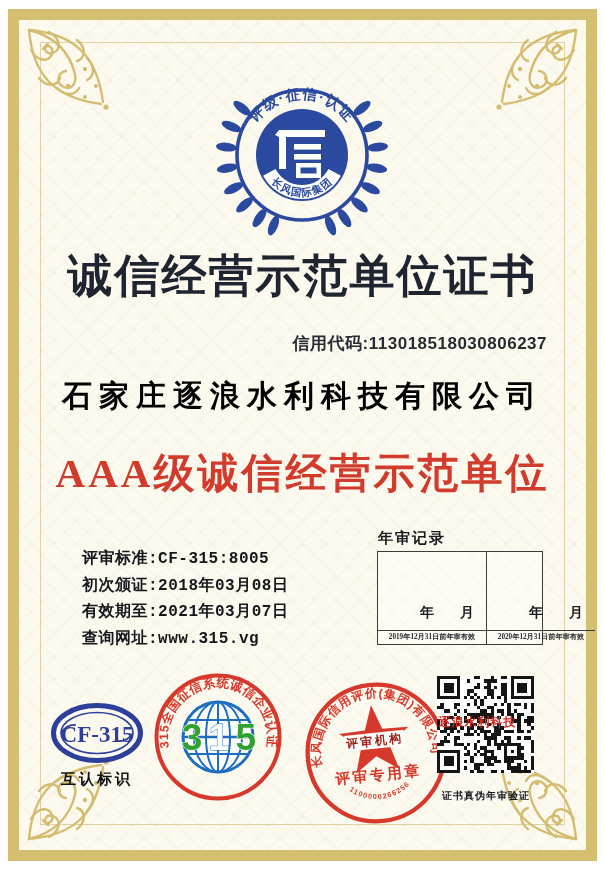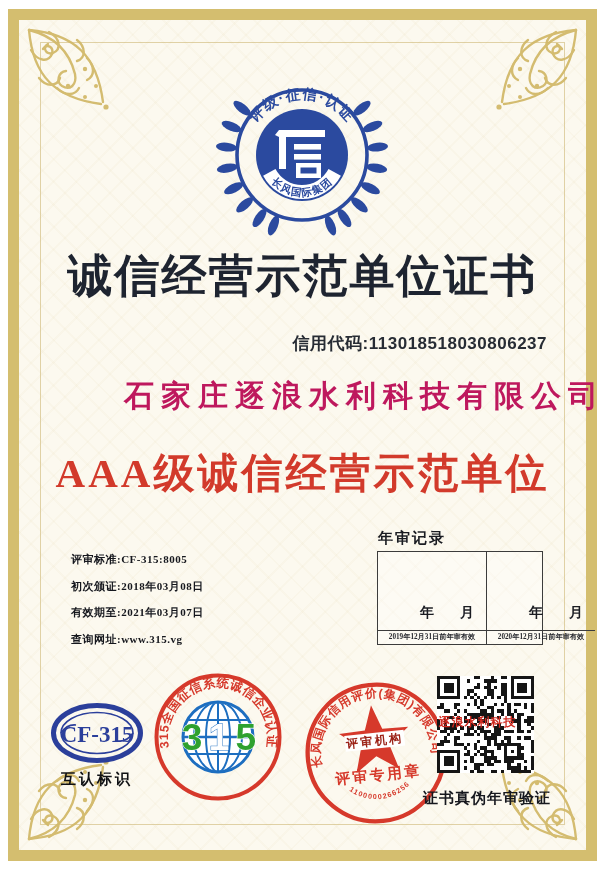--- a/index.html
+++ b/index.html
@@ -14,25 +14,25 @@
   .flourish{position:absolute;width:95px;height:95px;opacity:.95;}
   .fl-tl{left:23px;top:24px;}
   .fl-tr{right:23px;top:24px;transform:scaleX(-1);}
   .fl-bl{left:23px;bottom:28px;transform:scaleY(-1);}
   .fl-br{right:23px;bottom:28px;transform:scale(-1,-1);}
   .abs{position:absolute;}
   .logo{left:202px;top:70px;width:200px;height:170px;}
   .title{left:0;right:0;top:246px;text-align:center;font-size:45px;font-weight:900;
          letter-spacing:2px;color:#1e2430;}
   .credit{right:58px;top:312px;font-size:17px;font-weight:700;color:#272c34;letter-spacing:.5px;margin-top:20px;}
-  .company{left:0;right:0;top:376px;text-align:right;font-size:30px;font-weight:800;
-           letter-spacing:7px;color:#be185d;white-space:nowrap;}
+  .company{left:0;right:0;top:376px;text-align:center;font-size:30px;font-weight:800;
+           letter-spacing:7px;color:#000000;white-space:nowrap;}
   .award{left:0;right:0;top:446px;text-align:center;font-size:41px;font-weight:700;
          font-family:"Liberation Serif",serif;color:#d23a2b;letter-spacing:3px;white-space:nowrap;}
-  .details{left:71px;top:546px;font-family:Liberation Serif, serif;font-size:11px;
+  .details{left:82px;top:546px;font-family:Liberation Mono, monospace;font-size:16px;
            font-weight:700;color:#15171d;line-height:26.5px;letter-spacing:.5px;}
   .annual-title{left:378px;top:529px;font-family:"Liberation Serif",serif;font-size:15px;
                 font-weight:700;color:#1a1c22;letter-spacing:2px;}
   .annual-table{left:377px;top:551px;width:164px;height:92px;border:1px solid #3c3c3c;
                 display:flex;background:rgba(255,255,255,.35);}
   .annual-cell{flex:1;display:flex;flex-direction:column;justify-content:flex-end;}
   .annual-cell + .annual-cell{border-left:1px solid #3c3c3c;}
   .ym-row{display:flex;justify-content:flex-end;gap:26px;padding:0 12px 2px 0;
           font-family:"Liberation Serif",serif;font-size:14px;font-weight:700;color:#1a1c22;}
   .note-row{border-top:1px solid #3c3c3c;height:13px;display:flex;align-items:center;justify-content:center;overflow:hidden;margin-top:6px;}
@@ -40,21 +40,21 @@
                  color:#26282e;white-space:nowrap;transform:scale(.8);}
   .cf315{left:50px;top:702px;width:94px;height:62px;}
   .cf-caption{left:44px;top:770px;width:106px;text-align:center;font-family:Liberation Mono, monospace;
               font-size:15px;font-weight:700;color:#101114;letter-spacing:3px;}
   .globe-seal{left:152px;top:671px;width:132px;height:132px;}
   .star-seal{left:299px;top:676px;width:154px;height:154px;transform:rotate(-6deg);}
   .qr-wrap{left:437px;top:676px;width:97px;height:97px;}
   .qr-overlay{left:437px;top:714px;width:81px;text-align:center;font-size:12px;font-weight:700;
               color:#cf2a20;letter-spacing:1px;white-space:nowrap;}
   .qr-caption{left:423px;top:789px;width:126px;text-align:center;font-family:"Liberation Serif",serif;
-              font-size:15px;font-weight:700;color:#16181e;letter-spacing:1px;white-space:nowrap;}
+              font-size:10px;font-weight:700;color:#16181e;letter-spacing:1px;white-space:nowrap;}
   svg{display:block;}
 </style>
 </head>
 <body>
 
 <div class="page">
   <div class="frame">
     <div class="inner-line"></div>
   </div>
 

